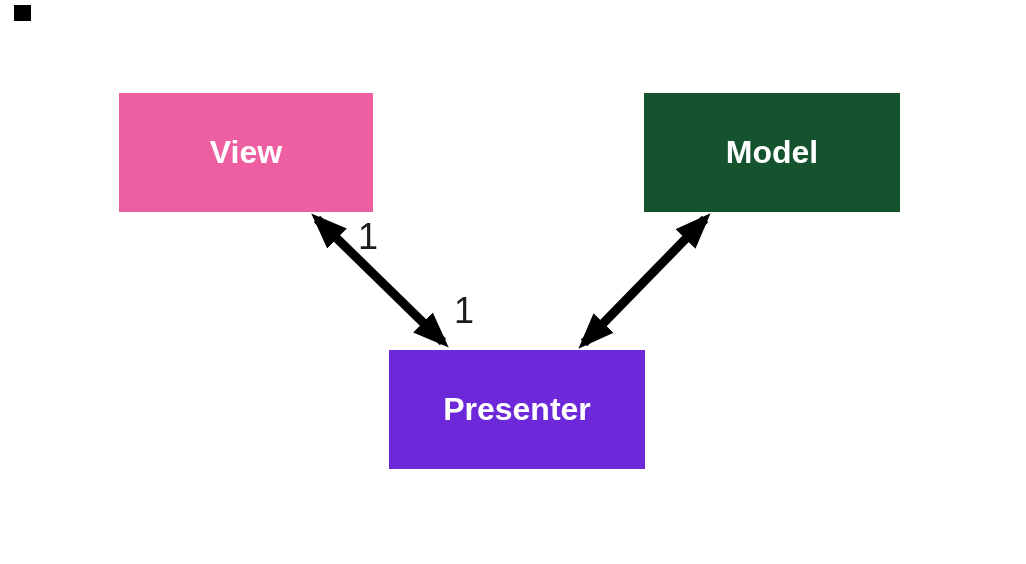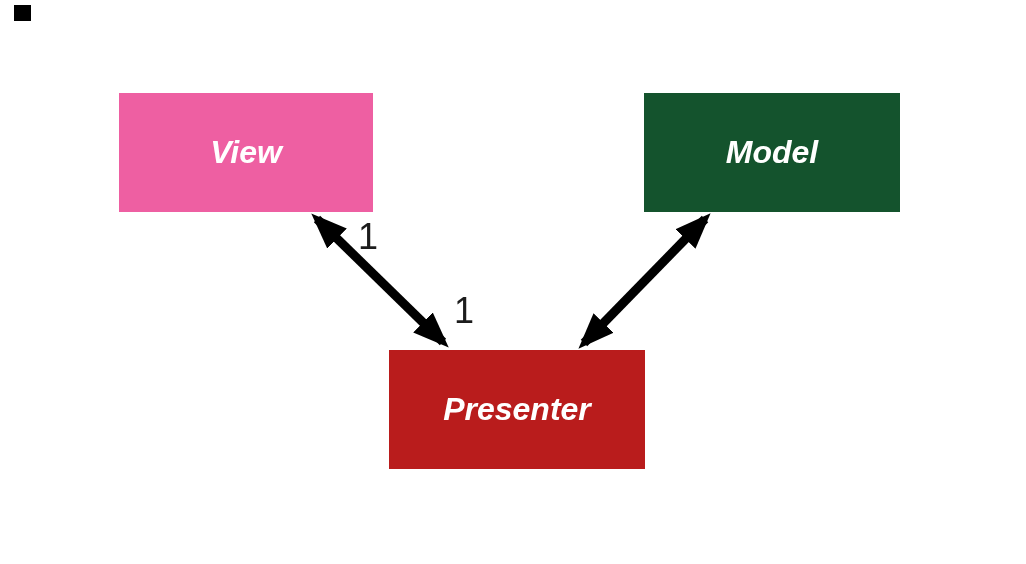--- a/index.html
+++ b/index.html
@@ -17,36 +17,35 @@
   }
   .node {
     position: absolute;
     display: flex;
     align-items: center;
     justify-content: center;
     font-weight: bold;
     font-size: 32px;
     color: #ffffff;
     user-select: none;
-    font-style: italic;
   }
   .node-view {
     left: 119px; top: 93px;
     width: 254px; height: 119px;
     background: #ee5fa2;
   }
   .node-model {
     left: 644px; top: 93px;
     width: 256px; height: 119px;
     background: #14532d;
   }
   .node-presenter {
     left: 389px; top: 350px;
     width: 256px; height: 119px;
-    background: #b91c1c;
+    background: #6d28d9;
   }
   .corner-marker {
     position: absolute;
     left: 14px; top: 5px;
     width: 17px; height: 16px;
     background: #000000;
   }
   .edge-label {
     position: absolute;
     transform: translate(-50%, -50%);

